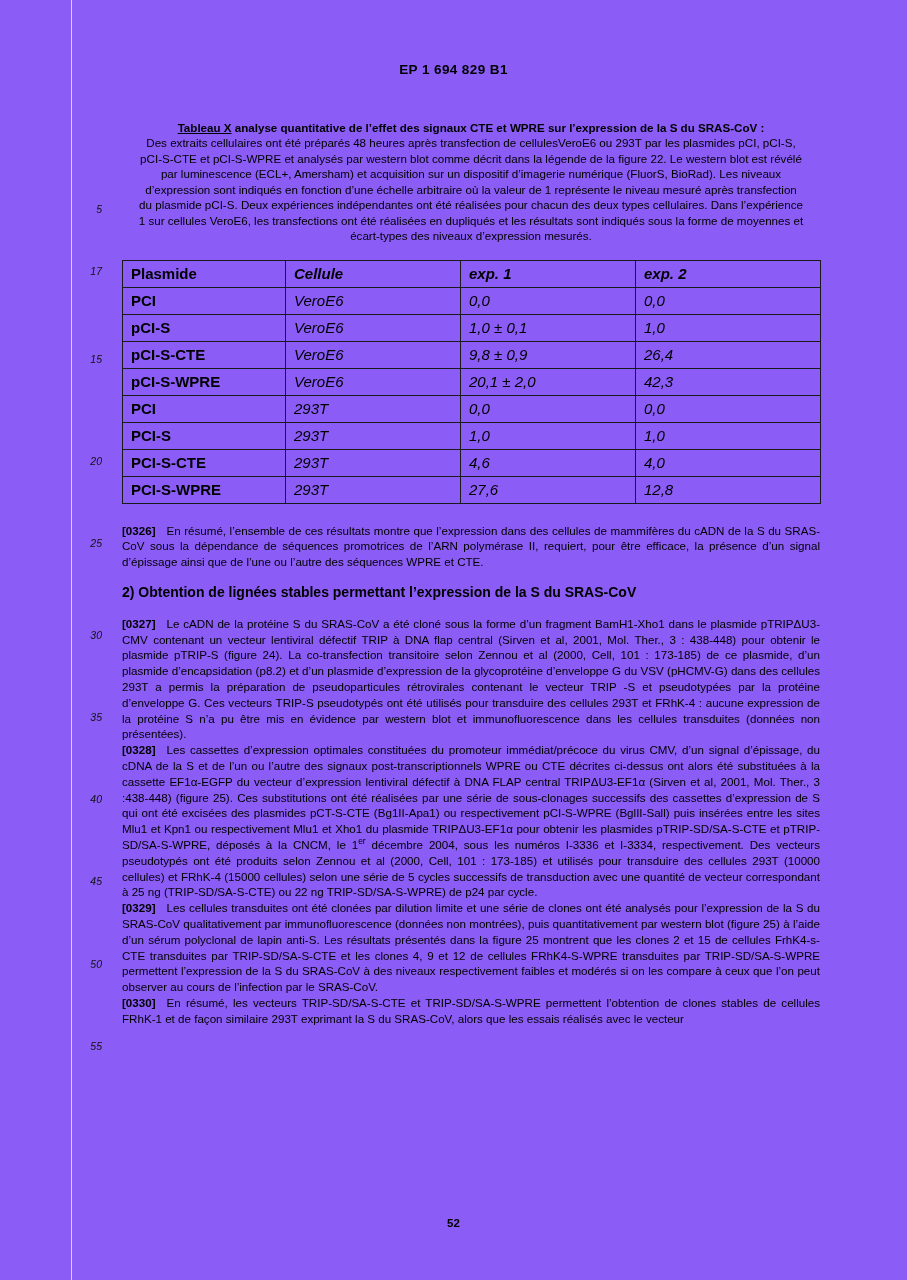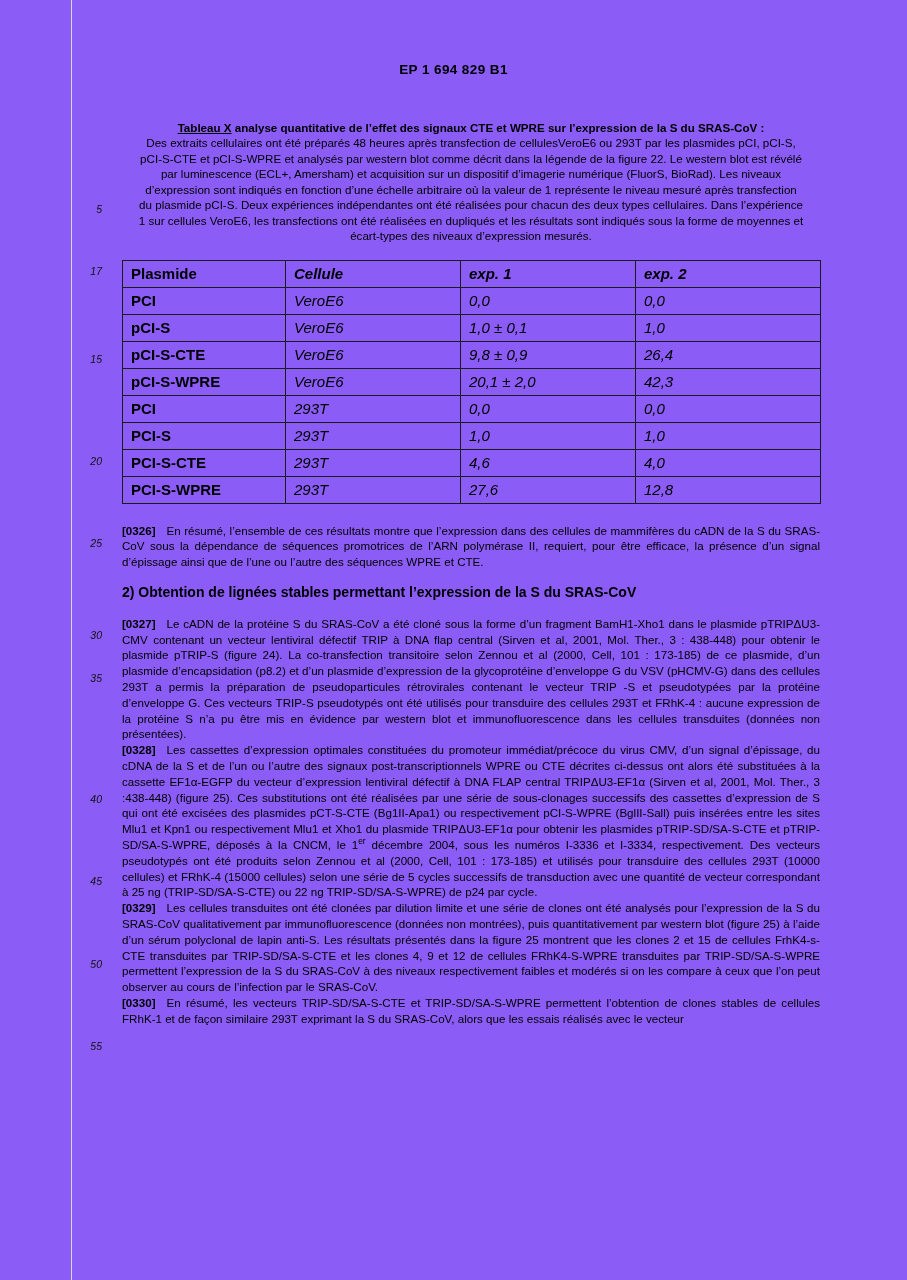--- a/index.html
+++ b/index.html
@@ -143,21 +143,21 @@
   <div id="margin-rule"></div>
 
   <div id="doc-header">EP 1 694 829 B1</div>
 
   <div class="line-no" style="top:203px;">5</div>
   <div class="line-no" style="top:265px;">17</div>
   <div class="line-no" style="top:353px;">15</div>
   <div class="line-no" style="top:455px;">20</div>
   <div class="line-no" style="top:537px;">25</div>
   <div class="line-no" style="top:629px;font-style:italic;">30</div>
-  <div class="line-no" style="top:672px;">35</div>
+  <div class="line-no" style="top:711px;">35</div>
   <div class="line-no" style="top:793px;">40</div>
   <div class="line-no" style="top:875px;">45</div>
   <div class="line-no" style="top:958px;">50</div>
   <div class="line-no" style="top:1040px;">55</div>
 
   <div id="content">
 
     <p class="caption"><span class="lead"><u>Tableau X</u><span> analyse quantitative de l’effet des signaux CTE et WPRE sur l’expression de la S du SRAS-CoV :</span></span><br><span>Des extraits cellulaires ont été préparés 48 heures après transfection de cellulesVeroE6 ou 293T par les plasmides pCI, pCI-S, pCI-S-CTE et pCI-S-WPRE et analysés par western blot comme décrit dans la légende de la figure 22. Le western blot est révélé par luminescence (ECL+, Amersham) et acquisition sur un dispositif d’imagerie numérique (FluorS, BioRad). Les niveaux d’expression sont indiqués en fonction d’une échelle arbitraire où la valeur de 1 représente le niveau mesuré après transfection du plasmide pCI-S. Deux expériences indépendantes ont été réalisées pour chacun des deux types cellulaires. Dans l’expérience 1 sur cellules VeroE6, les transfections ont été réalisées en dupliqués et les résultats sont indiqués sous la forme de moyennes et écart-types des niveaux d’expression mesurés.</span></p>
 
     <table class="data">
@@ -240,14 +240,15 @@
     <p class="para"><span class="num">[0327]</span><span class="gap"></span><span>Le cADN de la protéine S du SRAS-CoV a été cloné sous la forme d’un fragment BamH1-Xho1 dans le plasmide pTRIP</span><span>Δ</span><span>U3-CMV contenant un vecteur lentiviral défectif TRIP à DNA flap central (Sirven et al, 2001, Mol. Ther., 3 : 438-448) pour obtenir le plasmide pTRIP-S (figure 24). La co-transfection transitoire selon Zennou et al (2000, Cell, 101 : 173-185) de ce plasmide, d’un plasmide d’encapsidation (p8.2) et d’un plasmide d’expression de la glycoprotéine d’enveloppe G du VSV (pHCMV-G) dans des cellules 293T a permis la préparation de pseudoparticules rétrovirales contenant le vecteur TRIP -S et pseudotypées par la protéine d’enveloppe G. Ces vecteurs TRIP-S pseudotypés ont été utilisés pour transduire des cellules 293T et FRhK-4 : aucune expression de la protéine S n’a pu être mis en évidence par western blot et immunofluorescence dans les cellules transduites (données non présentées).</span></p>
 
     <p class="para"><span class="num">[0328]</span><span class="gap"></span><span>Les cassettes d’expression optimales constituées du promoteur immédiat/précoce du virus CMV, d’un signal d’épissage, du cDNA de la S et de l’un ou l’autre des signaux post-transcriptionnels WPRE ou CTE décrites ci-dessus ont alors été substituées à la cassette EF1</span><span>α</span><span>-EGFP du vecteur d’expression lentiviral défectif à DNA FLAP central TRIP</span><span>Δ</span><span>U3-EF1</span><span>α</span><span> (Sirven et al, 2001, Mol. Ther., 3 :438-448) (figure 25). Ces substitutions ont été réalisées par une série de sous-clonages successifs des cassettes d’expression de S qui ont été excisées des plasmides pCT-S-CTE (Bg1II-Apa1) ou respectivement pCI-S-WPRE (BglII-Sall) puis insérées entre les sites Mlu1 et Kpn1 ou respectivement Mlu1 et Xho1 du plasmide TRIP</span><span>Δ</span><span>U3-EF1</span><span>α</span><span> pour obtenir les plasmides pTRIP-SD/SA-S-CTE et pTRIP-SD/SA-S-WPRE, déposés à la CNCM, le 1</span><sup>er</sup><span> décembre 2004, sous les numéros I-3336 et I-3334, respectivement. Des vecteurs pseudotypés ont été produits selon Zennou et al (2000, Cell, 101 : 173-185) et utilisés pour transduire des cellules 293T (10000 cellules) et FRhK-4 (15000 cellules) selon une série de 5 cycles successifs de transduction avec une quantité de vecteur correspondant à 25 ng (TRIP-SD/SA-S-CTE) ou 22 ng TRIP-SD/SA-S-WPRE) de p24 par cycle.</span></p>
 
     <p class="para"><span class="num">[0329]</span><span class="gap"></span><span>Les cellules transduites ont été clonées par dilution limite et une série de clones ont été analysés pour l’expression de la S du SRAS-CoV qualitativement par immunofluorescence (données non montrées), puis quantitativement par western blot (figure 25) à l’aide d’un sérum polyclonal de lapin anti-S. Les résultats présentés dans la figure 25 montrent que les clones 2 et 15 de cellules FrhK4-s-CTE transduites par TRIP-SD/SA-S-CTE et les clones 4, 9 et 12 de cellules FRhK4-S-WPRE transduites par TRIP-SD/SA-S-WPRE permettent l’expression de la S du SRAS-CoV à des niveaux respectivement faibles et modérés si on les compare à ceux que l’on peut observer au cours de l’infection par le SRAS-CoV.</span></p>
 
     <p class="para"><span class="num">[0330]</span><span class="gap"></span><span>En résumé, les vecteurs TRIP-SD/SA-S-CTE et TRIP-SD/SA-S-WPRE permettent l’obtention de clones stables de cellules FRhK-1 et de façon similaire 293T exprimant la S du SRAS-CoV, alors que les essais réalisés avec le vecteur</span></p>
 
   </div>
 
+  <div id="page-number">52</div>
 
 </div>
 
 </body></html>

